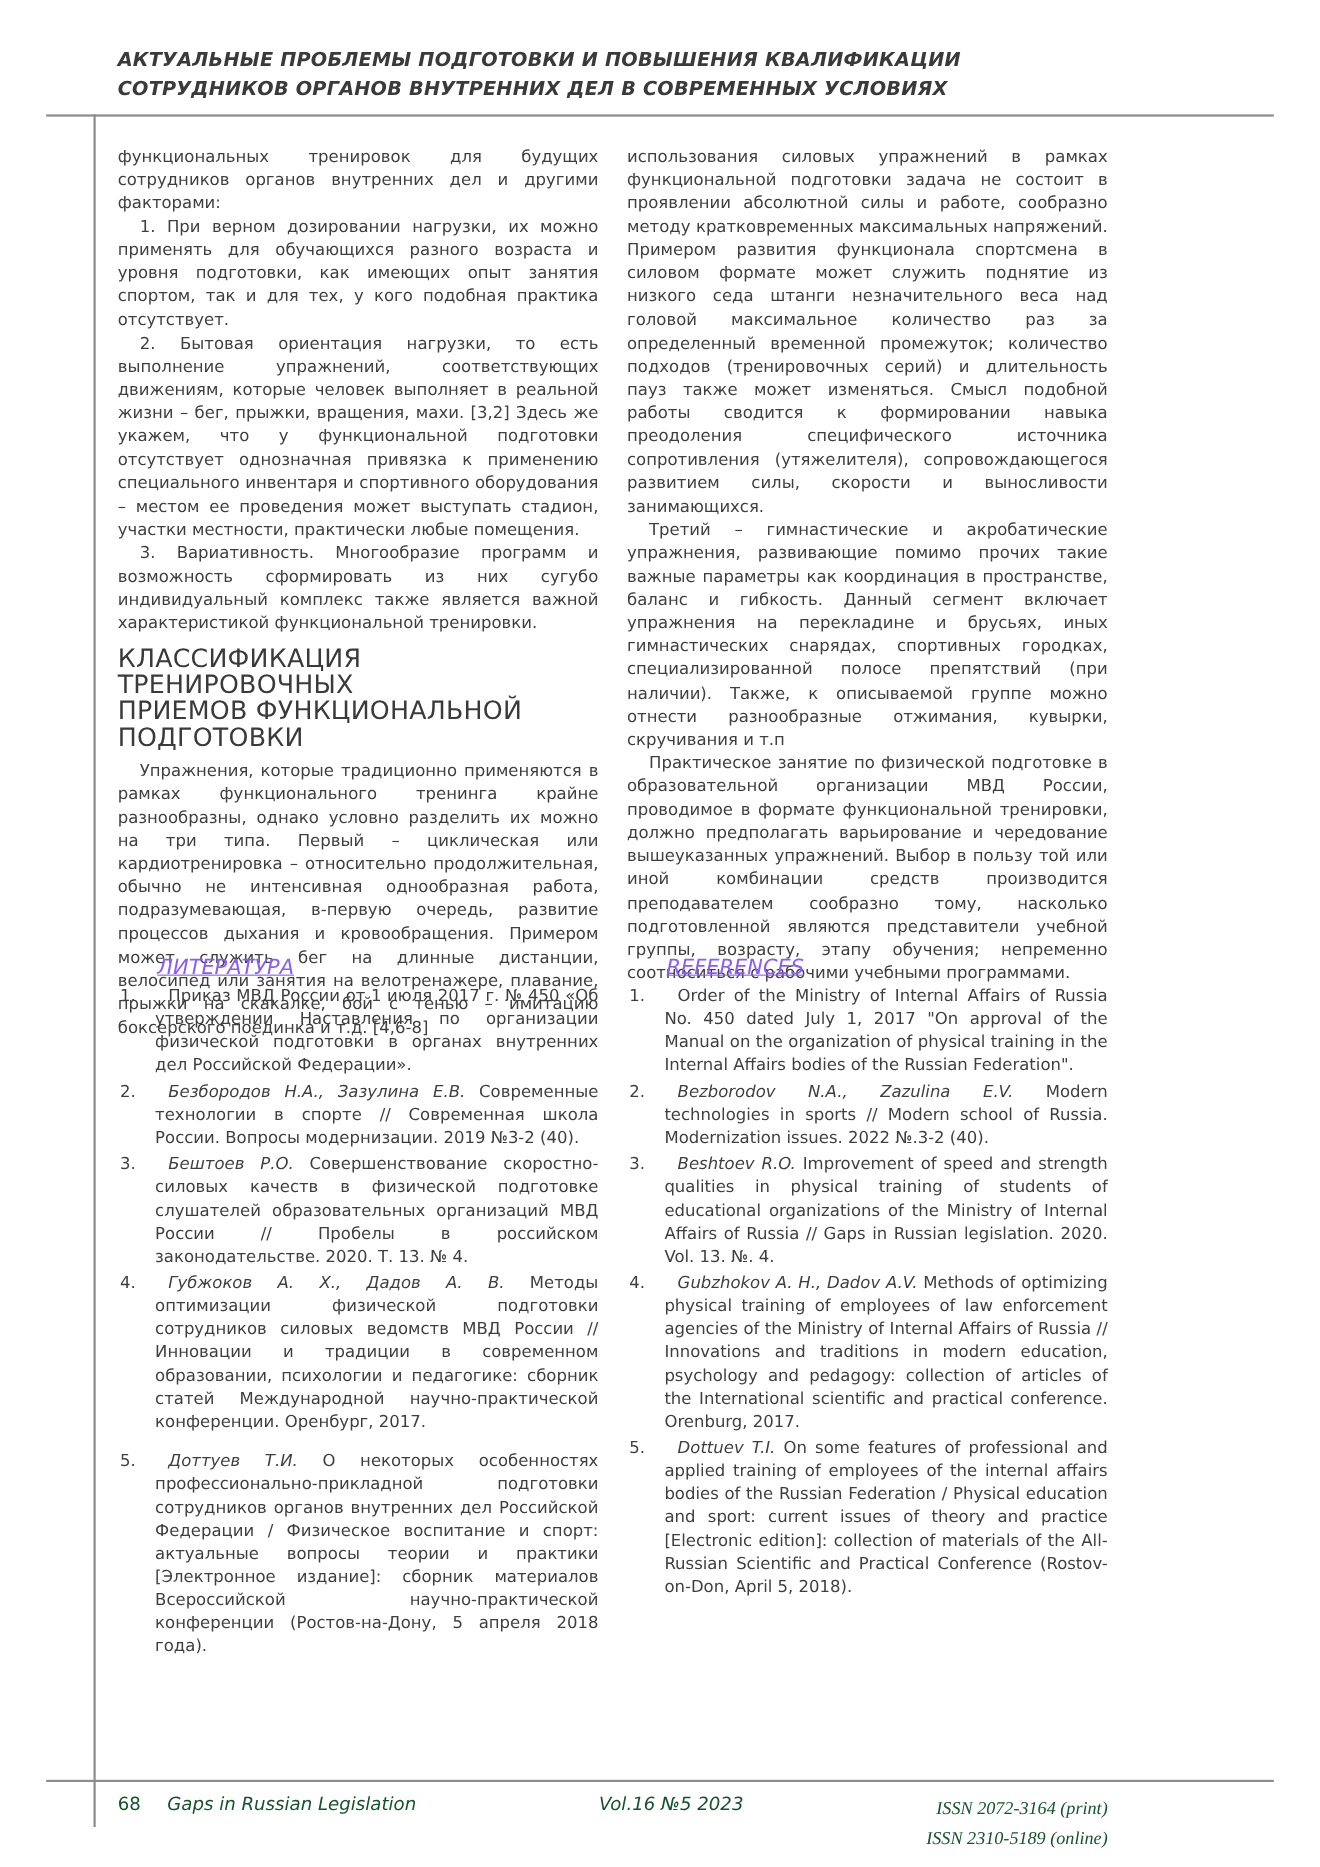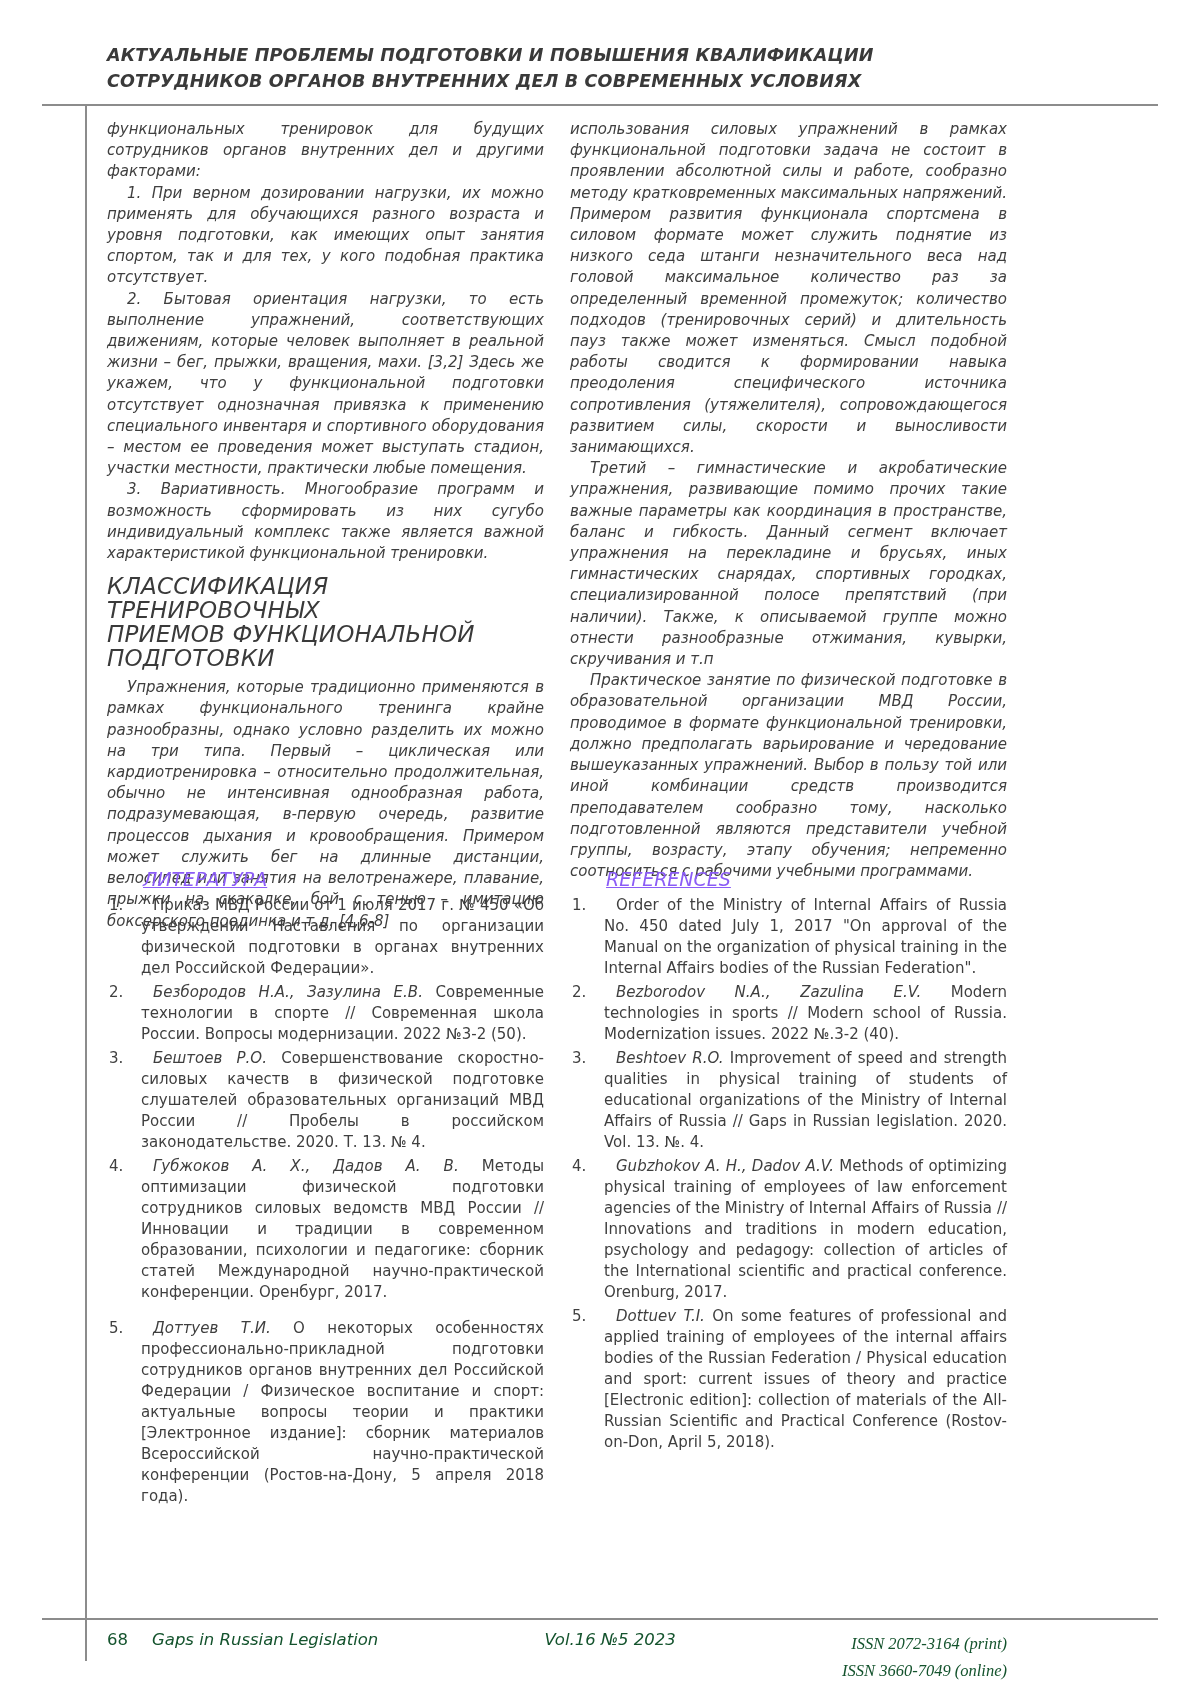--- a/index.html
+++ b/index.html
@@ -22,21 +22,21 @@
 
   
   .doc-header {
     position: absolute; left: 107px; top: 42px; width: 980px;
     font-size: 17.5px; font-weight: bold; font-style: italic;
     line-height: 26px; color: #3a3a3a; letter-spacing: 0.2px;
   }
 
   
   .content {
-    position: absolute; left: 107px; top: 119px; width: 900px; font-style: italic;
+    position: absolute; left: 107px; top: 132px; width: 900px;
   }
   .cols { display: grid; grid-template-columns: 1fr 1fr; column-gap: 26px; }
   .body-p {
     margin: 0; font-size: 15px; line-height: 21.2px;
     text-align: justify; hyphens: auto; color: #3f3f3f;
   }
   .indent { text-indent: 20px; }
   .section-heading {
     font-size: 23px; font-weight: 400; color: #3a3a3a;
     margin: 10px 0 7px 0; line-height: 24px; letter-spacing: 0.2px;
@@ -104,21 +104,21 @@
 
   <div class="refs-section">
     <div class="cols">
       <div class="col">
         <h3 class="ref-heading">ЛИТЕРАТУРА</h3>
         <div class="ref-list">
           <div class="ref-item">
             <span class="ref-num">1.</span><span class="ref-authors"></span><span class="ref-text">Приказ МВД России от 1 июля 2017 г. № 450 «Об утверждении Наставления по организации физической подготовки в органах внутренних дел Российской Федерации».</span>
           </div>
           <div class="ref-item">
-            <span class="ref-num">2.</span><span class="ref-authors">Безбородов Н.А., Зазулина Е.В.</span><span class="ref-text"> Современные технологии в спорте // Современная школа России. Вопросы модернизации. 2022 №3-2 (50).</span>
+            <span class="ref-num">2.</span><span class="ref-authors">Безбородов Н.А., Зазулина Е.В.</span><span class="ref-text"> Современные технологии в спорте // Современная школа России. Вопросы модернизации. 2019 №3-2 (40).</span>
           </div>
           <div class="ref-item">
             <span class="ref-num">3.</span><span class="ref-authors">Бештоев Р.О.</span><span class="ref-text"> Совершенствование скоростно-силовых качеств в физической подготовке слушателей образовательных организаций МВД России // Пробелы в российском законодательстве. 2020. Т. 13. № 4.</span>
           </div>
           <div class="ref-item">
             <span class="ref-num">4.</span><span class="ref-authors">Губжоков А. Х., Дадов А. В.</span><span class="ref-text"> Методы оптимизации физической подготовки сотрудников силовых ведомств МВД России // Инновации и традиции в современном образовании, психологии и педагогике: сборник статей Международной научно-практической конференции. Оренбург, 2017.</span>
           </div>
           <div class="ref-item extra-gap">
             <span class="ref-num">5.</span><span class="ref-authors">Доттуев Т.И.</span><span class="ref-text"> О некоторых особенностях профессионально-прикладной подготовки сотрудников органов внутренних дел Российской Федерации / Физическое воспитание и спорт: актуальные вопросы теории и практики [Электронное издание]: сборник материалов Всероссийской научно-практической конференции (Ростов-на-Дону, 5 апреля 2018 года).</span>
           </div>
@@ -148,17 +148,17 @@
   </div>
 
   <div class="footer">
     <div class="footer-left">
       <span class="page-num">68</span>
       <span class="journal-name">Gaps in Russian Legislation</span>
     </div>
     <div class="footer-volume">Vol.16 №5 2023</div>
     <div class="footer-issn">
       <div>ISSN 2072-3164 (print)</div>
-      <div>ISSN 3660-7049 (online)</div>
+      <div>ISSN 2310-5189 (online)</div>
     </div>
   </div>
 
 </div>
 
 </body></html>

